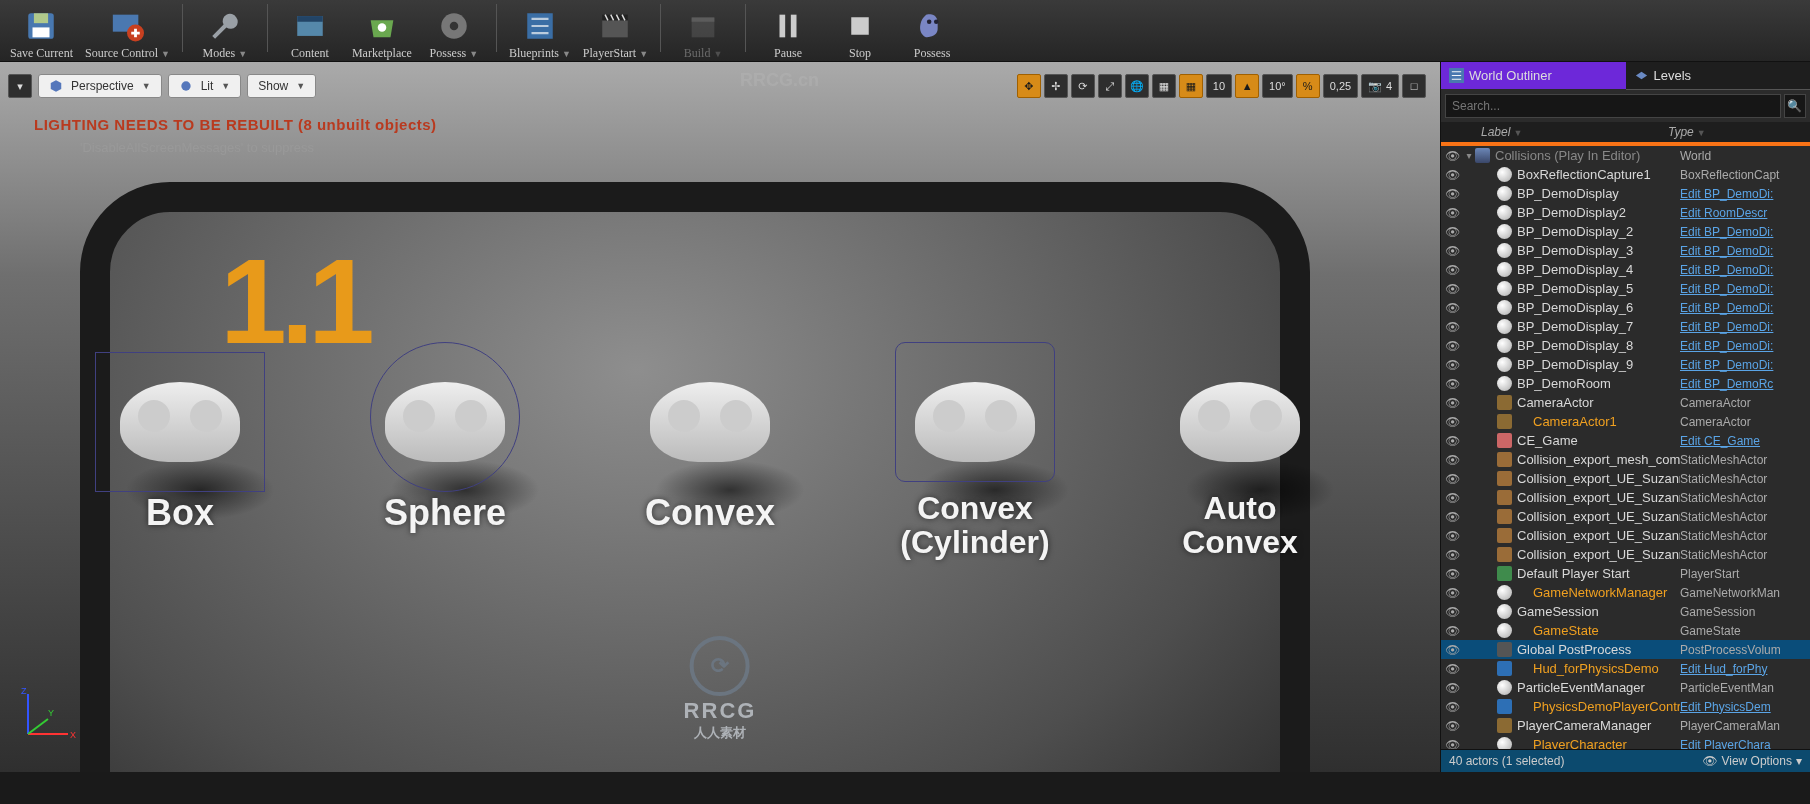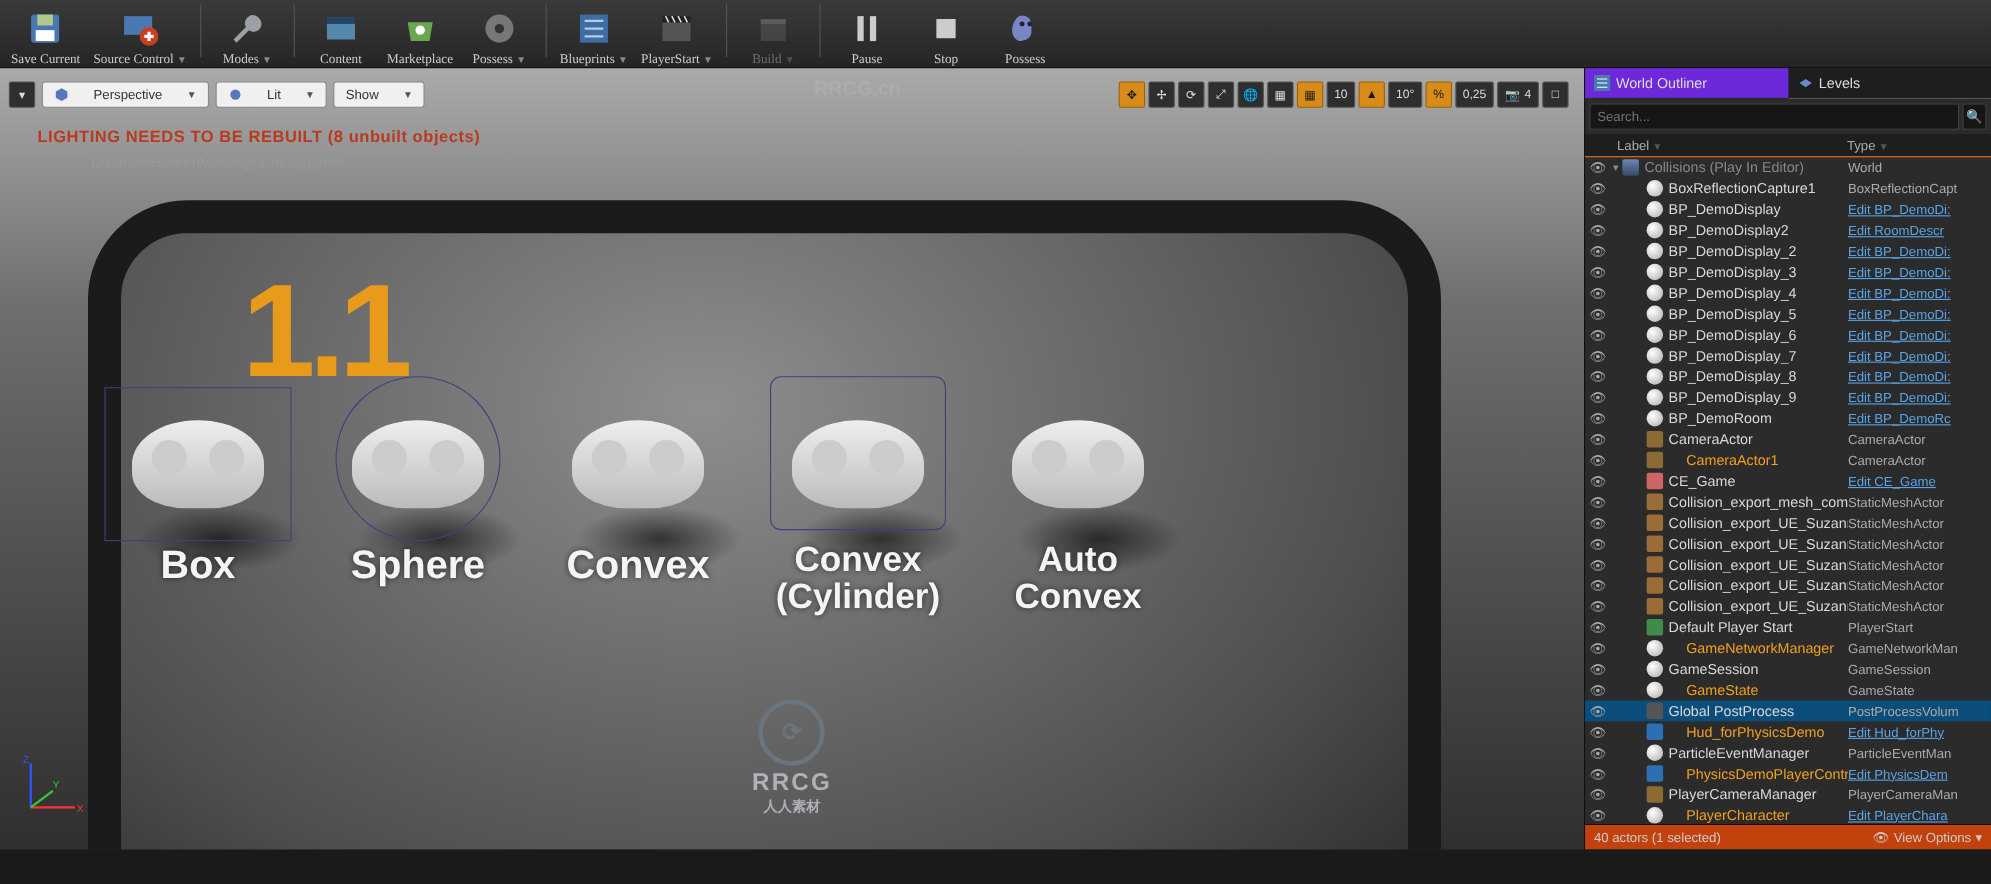--- a/index.html
+++ b/index.html
@@ -70,21 +70,21 @@
     gap:6px;
   }
   .pill-btn, .chip-btn {
     background:#f0f0f0;
     color:#333;
     border-radius:3px;
     font-size:12px;
     padding:4px 10px;
     display:flex;
     align-items:center;
-    gap:22px;
+    gap:8px;
     cursor:pointer;
     border:1px solid #888;
   }
   .pill-btn .caret2{font-size:9px;color:#555;}
   .chip-sm {
     background:#2e2e2e;
     border:1px solid #555;
     color:#ddd;
     width:24px;height:24px;
     display:flex;align-items:center;justify-content:center;
@@ -138,21 +138,21 @@
     font-weight:800;
     font-family:Arial,sans-serif;
     color:#e89a1a;
     letter-spacing:-6px;
     z-index:2;
   }
   .mesh-row{
     position:absolute;
     top:300px; left:80px; right:100px;
     display:flex;
-    justify-content:flex-start;
+    justify-content:space-between;
     z-index:2;
   }
   .mesh-item{display:flex;flex-direction:column;align-items:center;width:200px;}
   .mesh-shape{
     width:150px;height:120px;
     position:relative;
     display:flex;align-items:center;justify-content:center;
   }
   .mesh-label{color:#f4f4f4;font-size:36px;font-weight:600;font-family:Arial,sans-serif;margin-top:10px;text-align:center;white-space:nowrap;text-shadow:0 0 6px rgba(0,0,0,.6);}
   .mesh-label.small{font-size:32px;line-height:1.05;}
@@ -198,21 +198,21 @@
     display:flex;align-items:center;gap:5px;
     background:#1e1e1e;padding:0 8px;
     border-bottom:1px solid #555;
     color:#ddd;font-size:13px;
   }
   .panel-tab.active{background:#6d28d9;border-bottom-color:#2b2b2b;}
   .panel-tab .t-icon{width:15px;height:15px;}
   .search-row{display:flex;margin:4px;gap:3px;}
   .search-row input{flex:1;background:#161616;border:1px solid #444;color:#ddd;padding:4px 6px;font-size:12px;}
   .search-row .sbtn{width:22px;background:#161616;border:1px solid #444;display:flex;align-items:center;justify-content:center;color:#aaa;font-size:12px;cursor:pointer;}
-  .col-head{display:flex;background:#1e1e1e;font-size:12px;color:#aaa;padding:3px 1px;border-bottom:1px solid #f97316;}
+  .col-head{display:flex;background:#1e1e1e;font-size:12px;color:#aaa;padding:3px 12px;border-bottom:4px solid #f97316;font-style:italic;}
   .col-head .c-label{flex:1;padding-left:28px;}
   .col-head .c-type{width:130px;}
   .col-head .caret3{font-size:9px;color:#555;margin-left:3px;}
   .tree{flex:1;overflow-y:auto;}
   .tree-row{display:flex;align-items:center;height:19px;padding-left:4px;}
   .tree-row.sel{background:#0a4d7a;}
   .vis-eye{width:16px;font-size:12px;color:#aaa;}
   .indent0{width:2px;}
   .indent2{width:36px;}
   .exp{width:12px;color:#888;font-size:10px;text-align:center;}
@@ -222,21 +222,21 @@
   .ic-bp{background:#2d6fb5;}
   .ic-cam{background:#8b6a33;}
   .ic-sm{background:#9a6c38;}
   .ic-player{background:#3f8b4c;}
   .ic-vol{background:#555;}
   .ic-ce{background:#c66;}
   .row-name{flex:1;color:#d8d8d8;overflow:hidden;white-space:nowrap;}
   .row-name.hl{color:#f0a020;margin-left:16px;}
   .row-type{width:130px;color:#aaa;overflow:hidden;white-space:nowrap;font-size:12px;}
   .row-type.link{color:#5aa4e6;text-decoration:underline;cursor:pointer;}
-  .status-bar{display:flex;justify-content:space-between;align-items:center;background:#c2410c;padding:4px 8px;color:#ccc;font-size:12px;border-top:1px solid #111;}
+  .status-bar{display:flex;justify-content:space-between;align-items:center;background:#0c4a6e;padding:4px 8px;color:#ccc;font-size:12px;border-top:1px solid #111;}
   .status-bar .vo{display:flex;align-items:center;gap:4px;cursor:pointer;}
   .wm-text2{position:absolute;top:8px;left:740px;color:#ccc;font-size:18px;opacity:.18;font-weight:bold;z-index:5;}
 </style>
 </head>
 <body>
 
 <div class="toolbar">
   <div class="tool-btn">
     <div class="icon-box">
         <svg viewBox="0 0 24 24" width="34" height="34">

